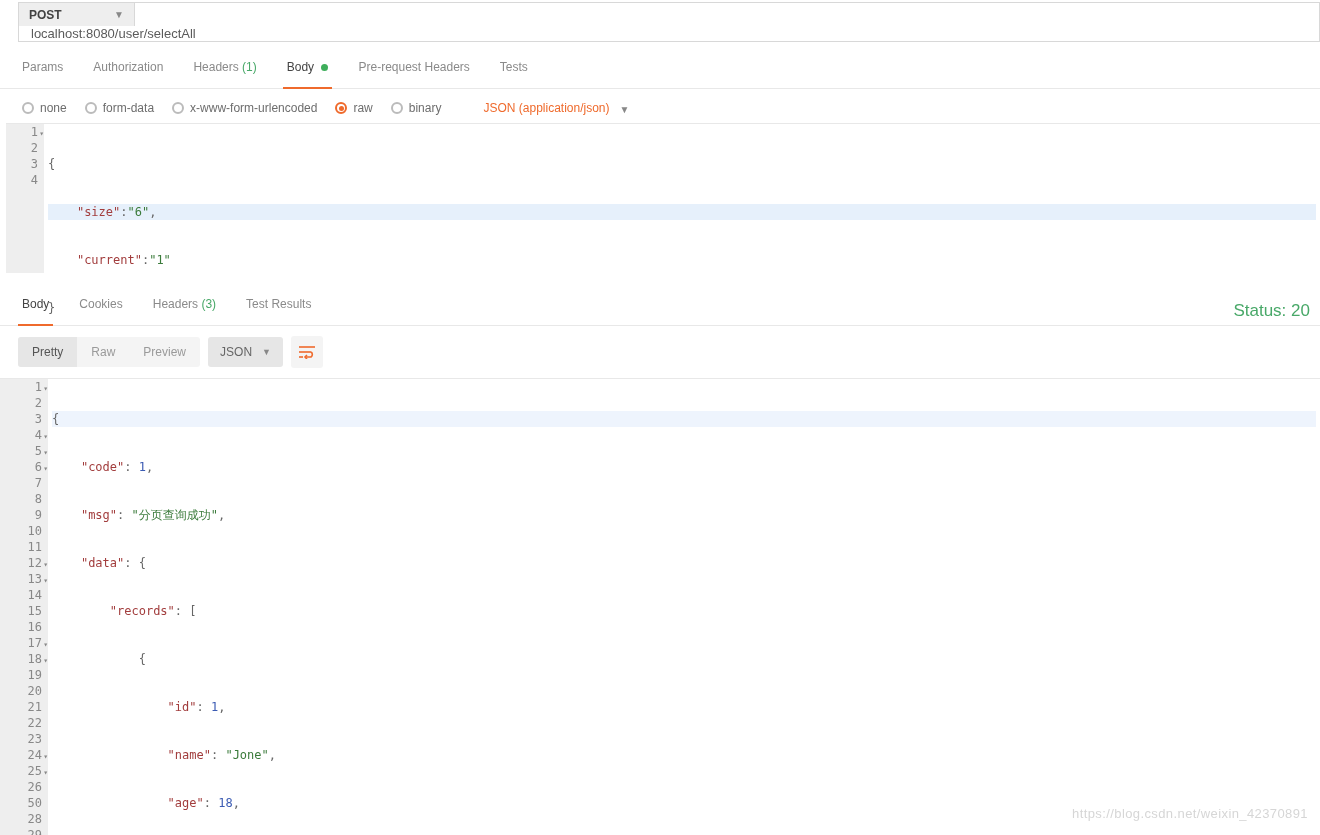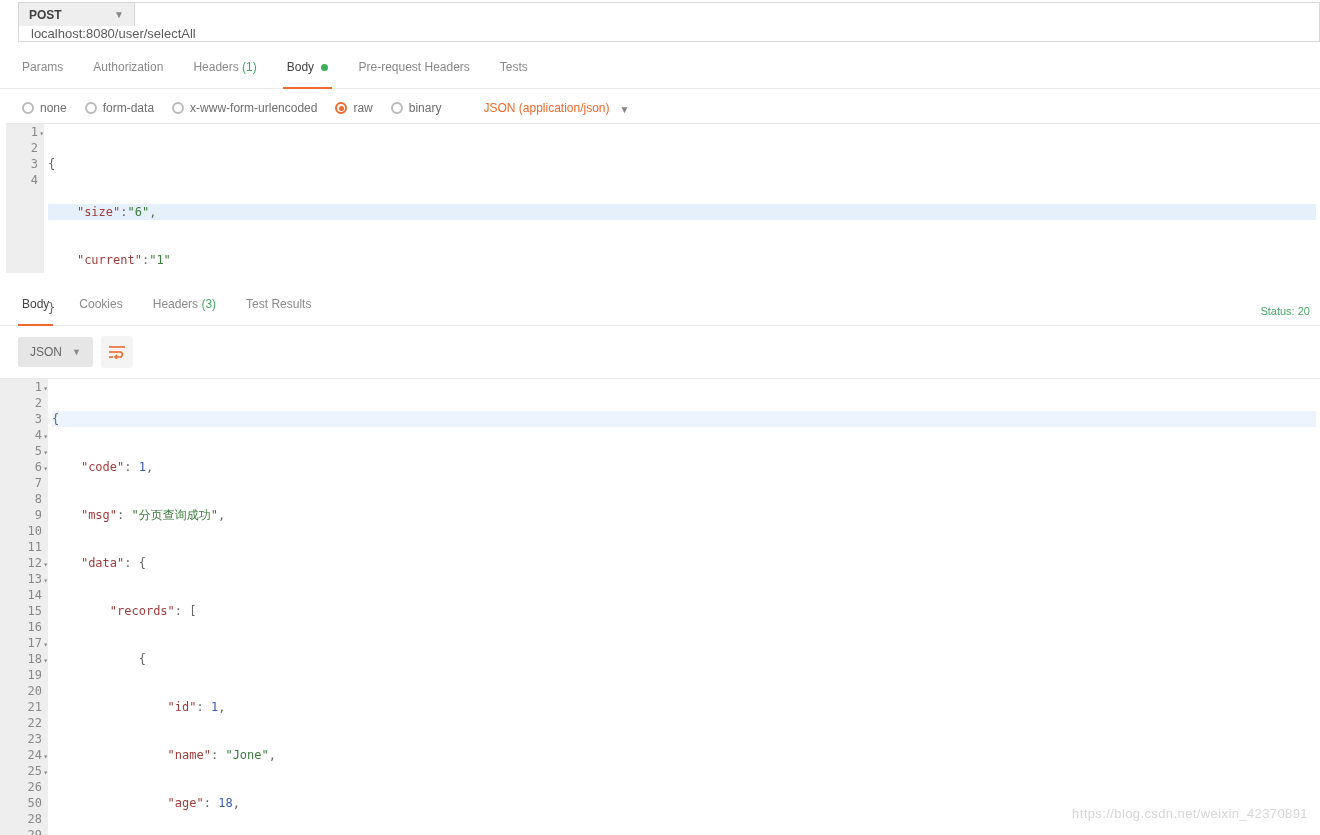--- a/index.html
+++ b/index.html
@@ -28,21 +28,21 @@
 .code { flex: 1; padding: 0 4px; white-space: pre; }
 .code-line { height: 16px; }
 .hl { background: #e6f0fb; }
 .hl2 { background: #eef4fd; }
 .k { color: #a23d3d; }
 .s { color: #3b7b3b; }
 .n { color: #3b5bb3; }
 .p { color: #666; }
 .resp-tabs-row { display: flex; justify-content: space-between; align-items: center; padding: 24px 10px 0 18px; border-bottom: 1px solid #e8e8e8; }
 .resp-tabs { display: flex; gap: 22px; }
-.resp-status { color: #888; font-size: 11px; }
+.resp-status { color: #888; font-size: 17px; }
 .resp-status span { color: #48a868; }
 .view-row { display: flex; align-items: center; gap: 8px; padding: 10px 18px; }
 .seg-group { display: inline-flex; background: #f4f4f4; border-radius: 3px; overflow: hidden; }
 .seg { padding: 8px 14px; color: #9a9a9a; cursor: pointer; font-size: 12px; }
 .seg.active { background: #e6e6e6; color: #555; }
 .format-select { display: inline-flex; align-items: center; background: #e6e6e6; border-radius: 3px; padding: 8px 12px; gap: 10px; color: #666; cursor: pointer; }
 .wrap-btn { width: 32px; height: 32px; background: #f4f4f4; border-radius: 3px; display: flex; align-items: center; justify-content: center; cursor: pointer; }
 .wrap-svg { stroke: #ef6a2c; fill: none; stroke-width: 1.6; }
 .editor2 { display: flex; font-family: Menlo, Consolas, monospace; font-size: 12px; line-height: 16px; border-top: 1px solid #e8e8e8; }
 .gutter2 { background: #eeeeee; text-align: right; color: #888; padding: 0 6px; user-select: none; min-width: 48px; }
@@ -126,20 +126,25 @@
     </div>
     <div class="req-tab">Test Results</div>
   </div>
   <div class="resp-status">
     <span>Status:</span>
     <span>20</span>
   </div>
 </div>
 
 <div class="view-row">
+  <div class="seg-group">
+    <div class="seg active">Pretty</div>
+    <div class="seg">Raw</div>
+    <div class="seg">Preview</div>
+  </div>
   <div class="format-select">
     <span>JSON</span>
     <span class="chev" style="color:#888;font-size:9px;">▼</span>
   </div>
   <div class="wrap-btn">
     <svg class="wrap-svg" width="18" height="14" viewBox="0 0 18 14">
       <line x1="1" y1="2" x2="17" y2="2"></line>
         <line x1="1" y1="7" x2="13" y2="7"></line>
       <path d="M13 7 a3 3 0 0 1 0 5 h-5"></path>
         <polyline points="9,10 7,12 9,14"></polyline>

